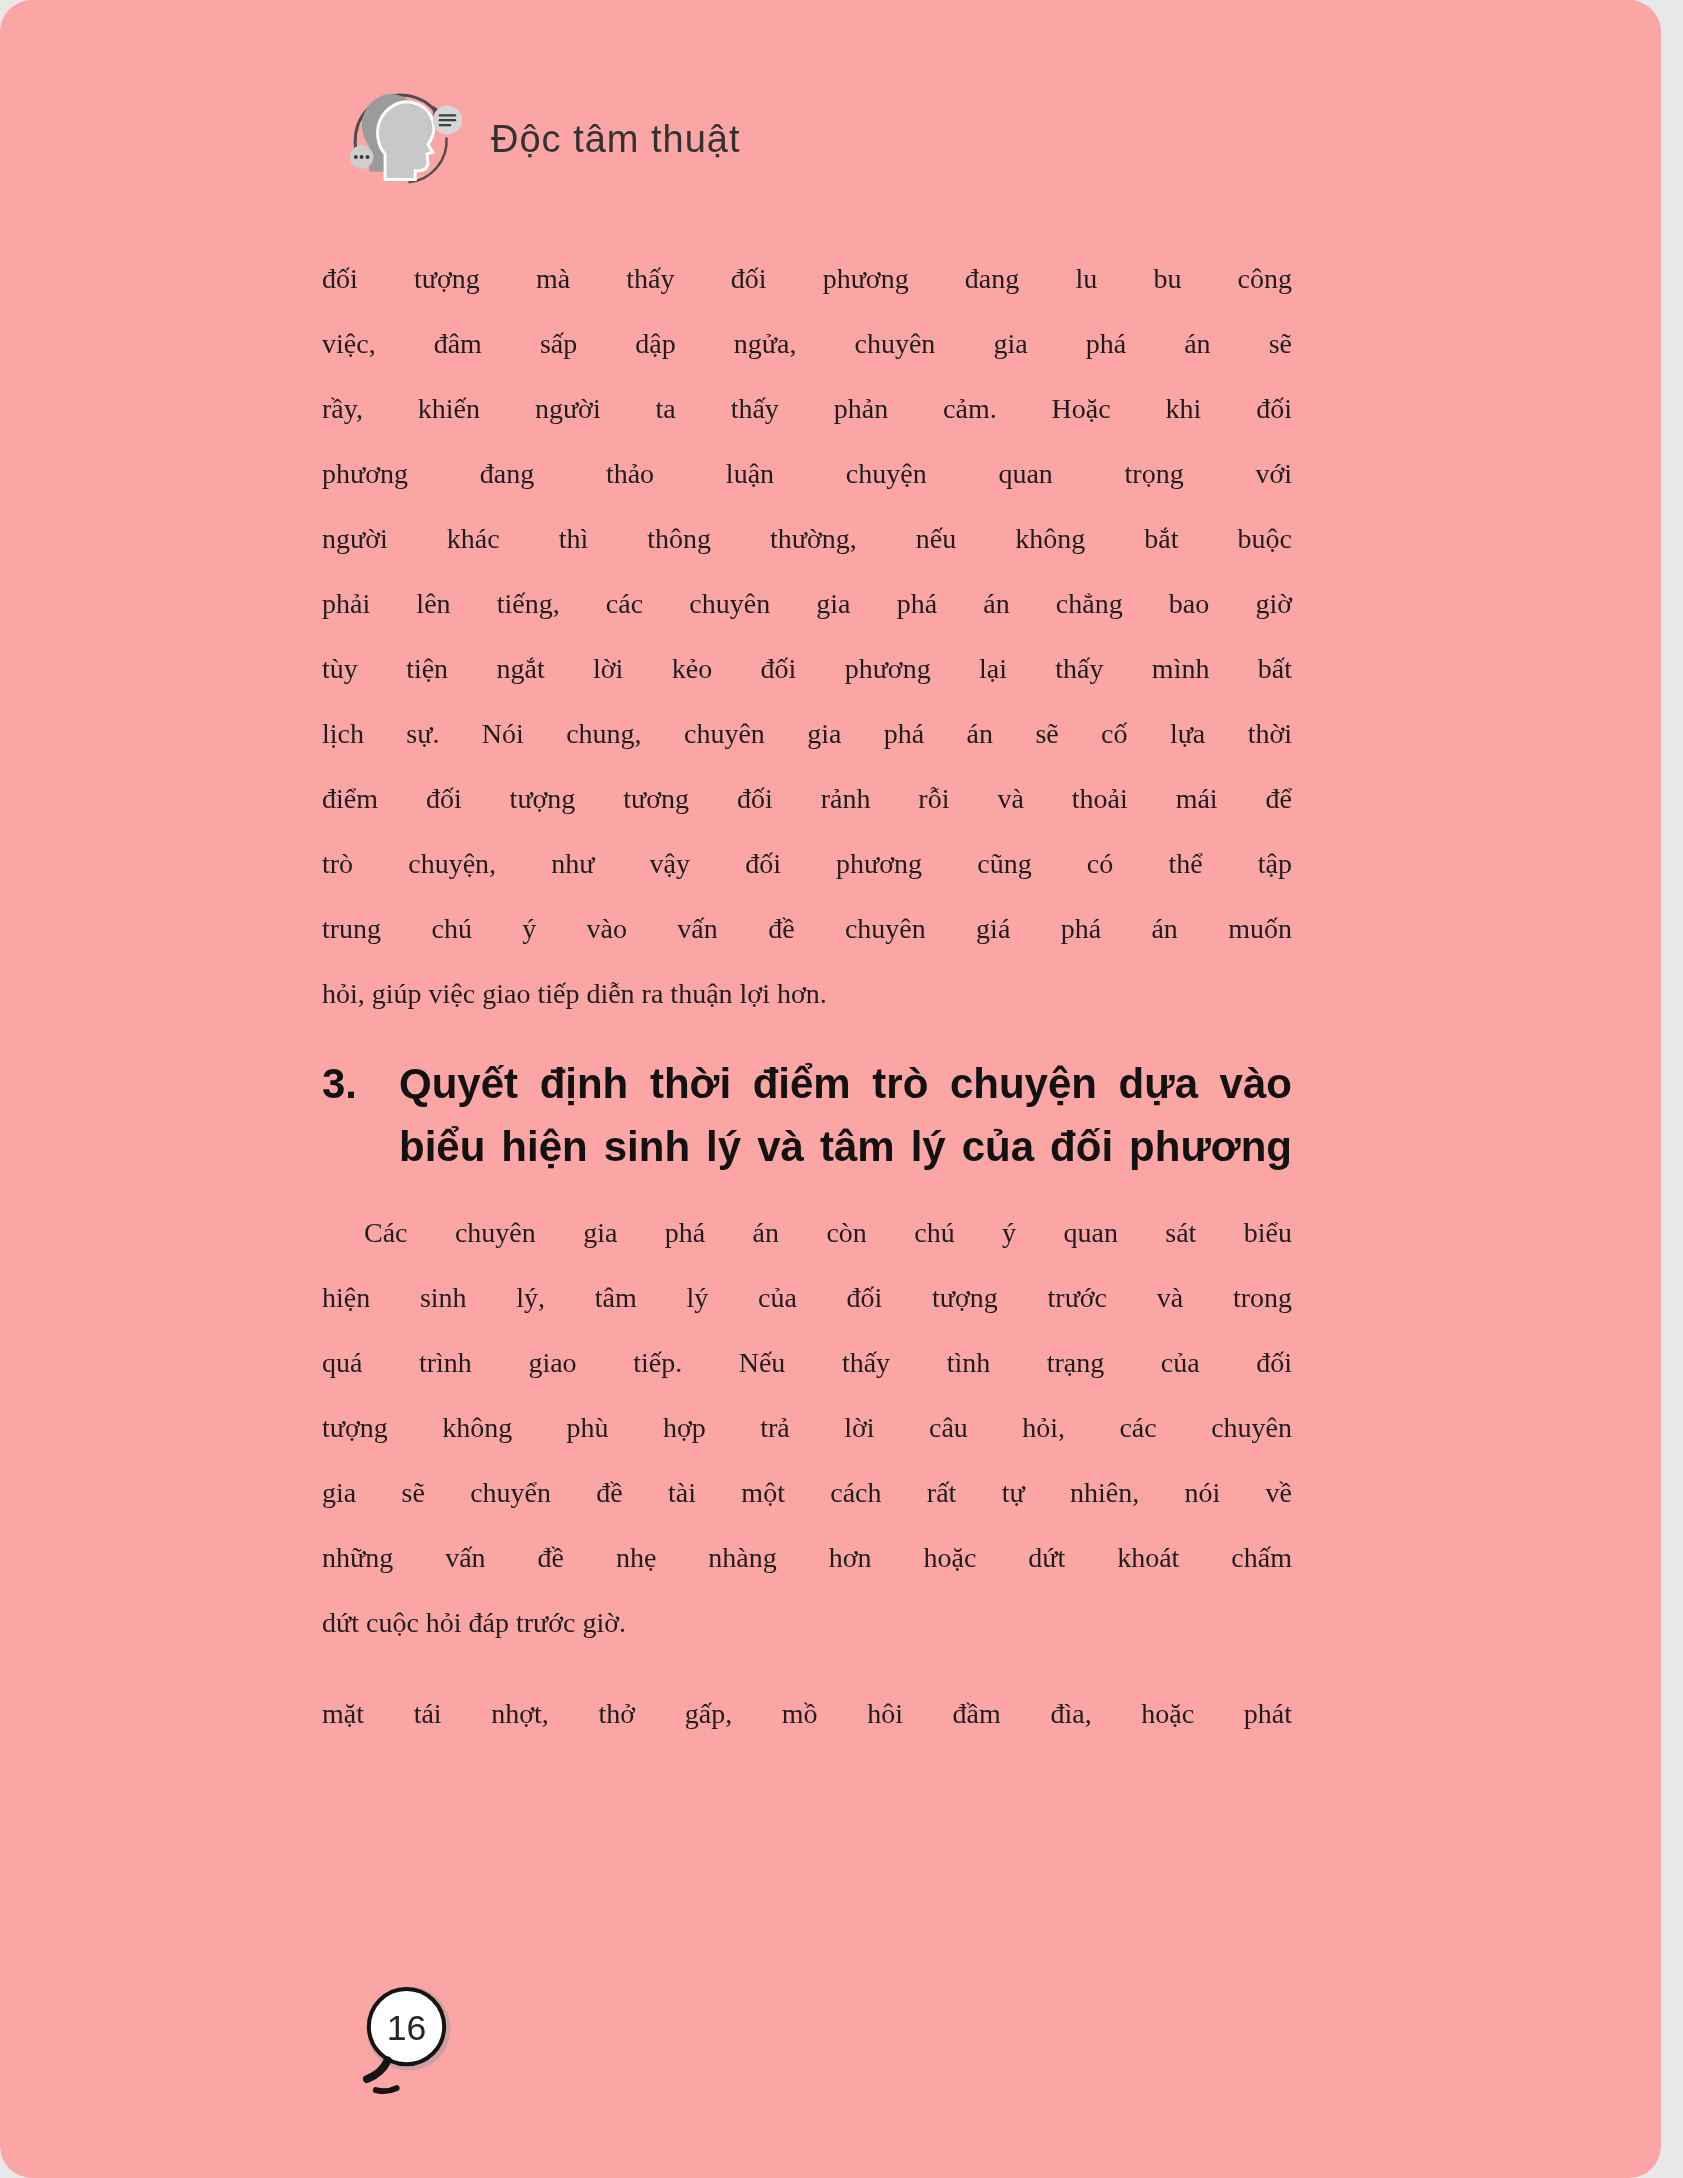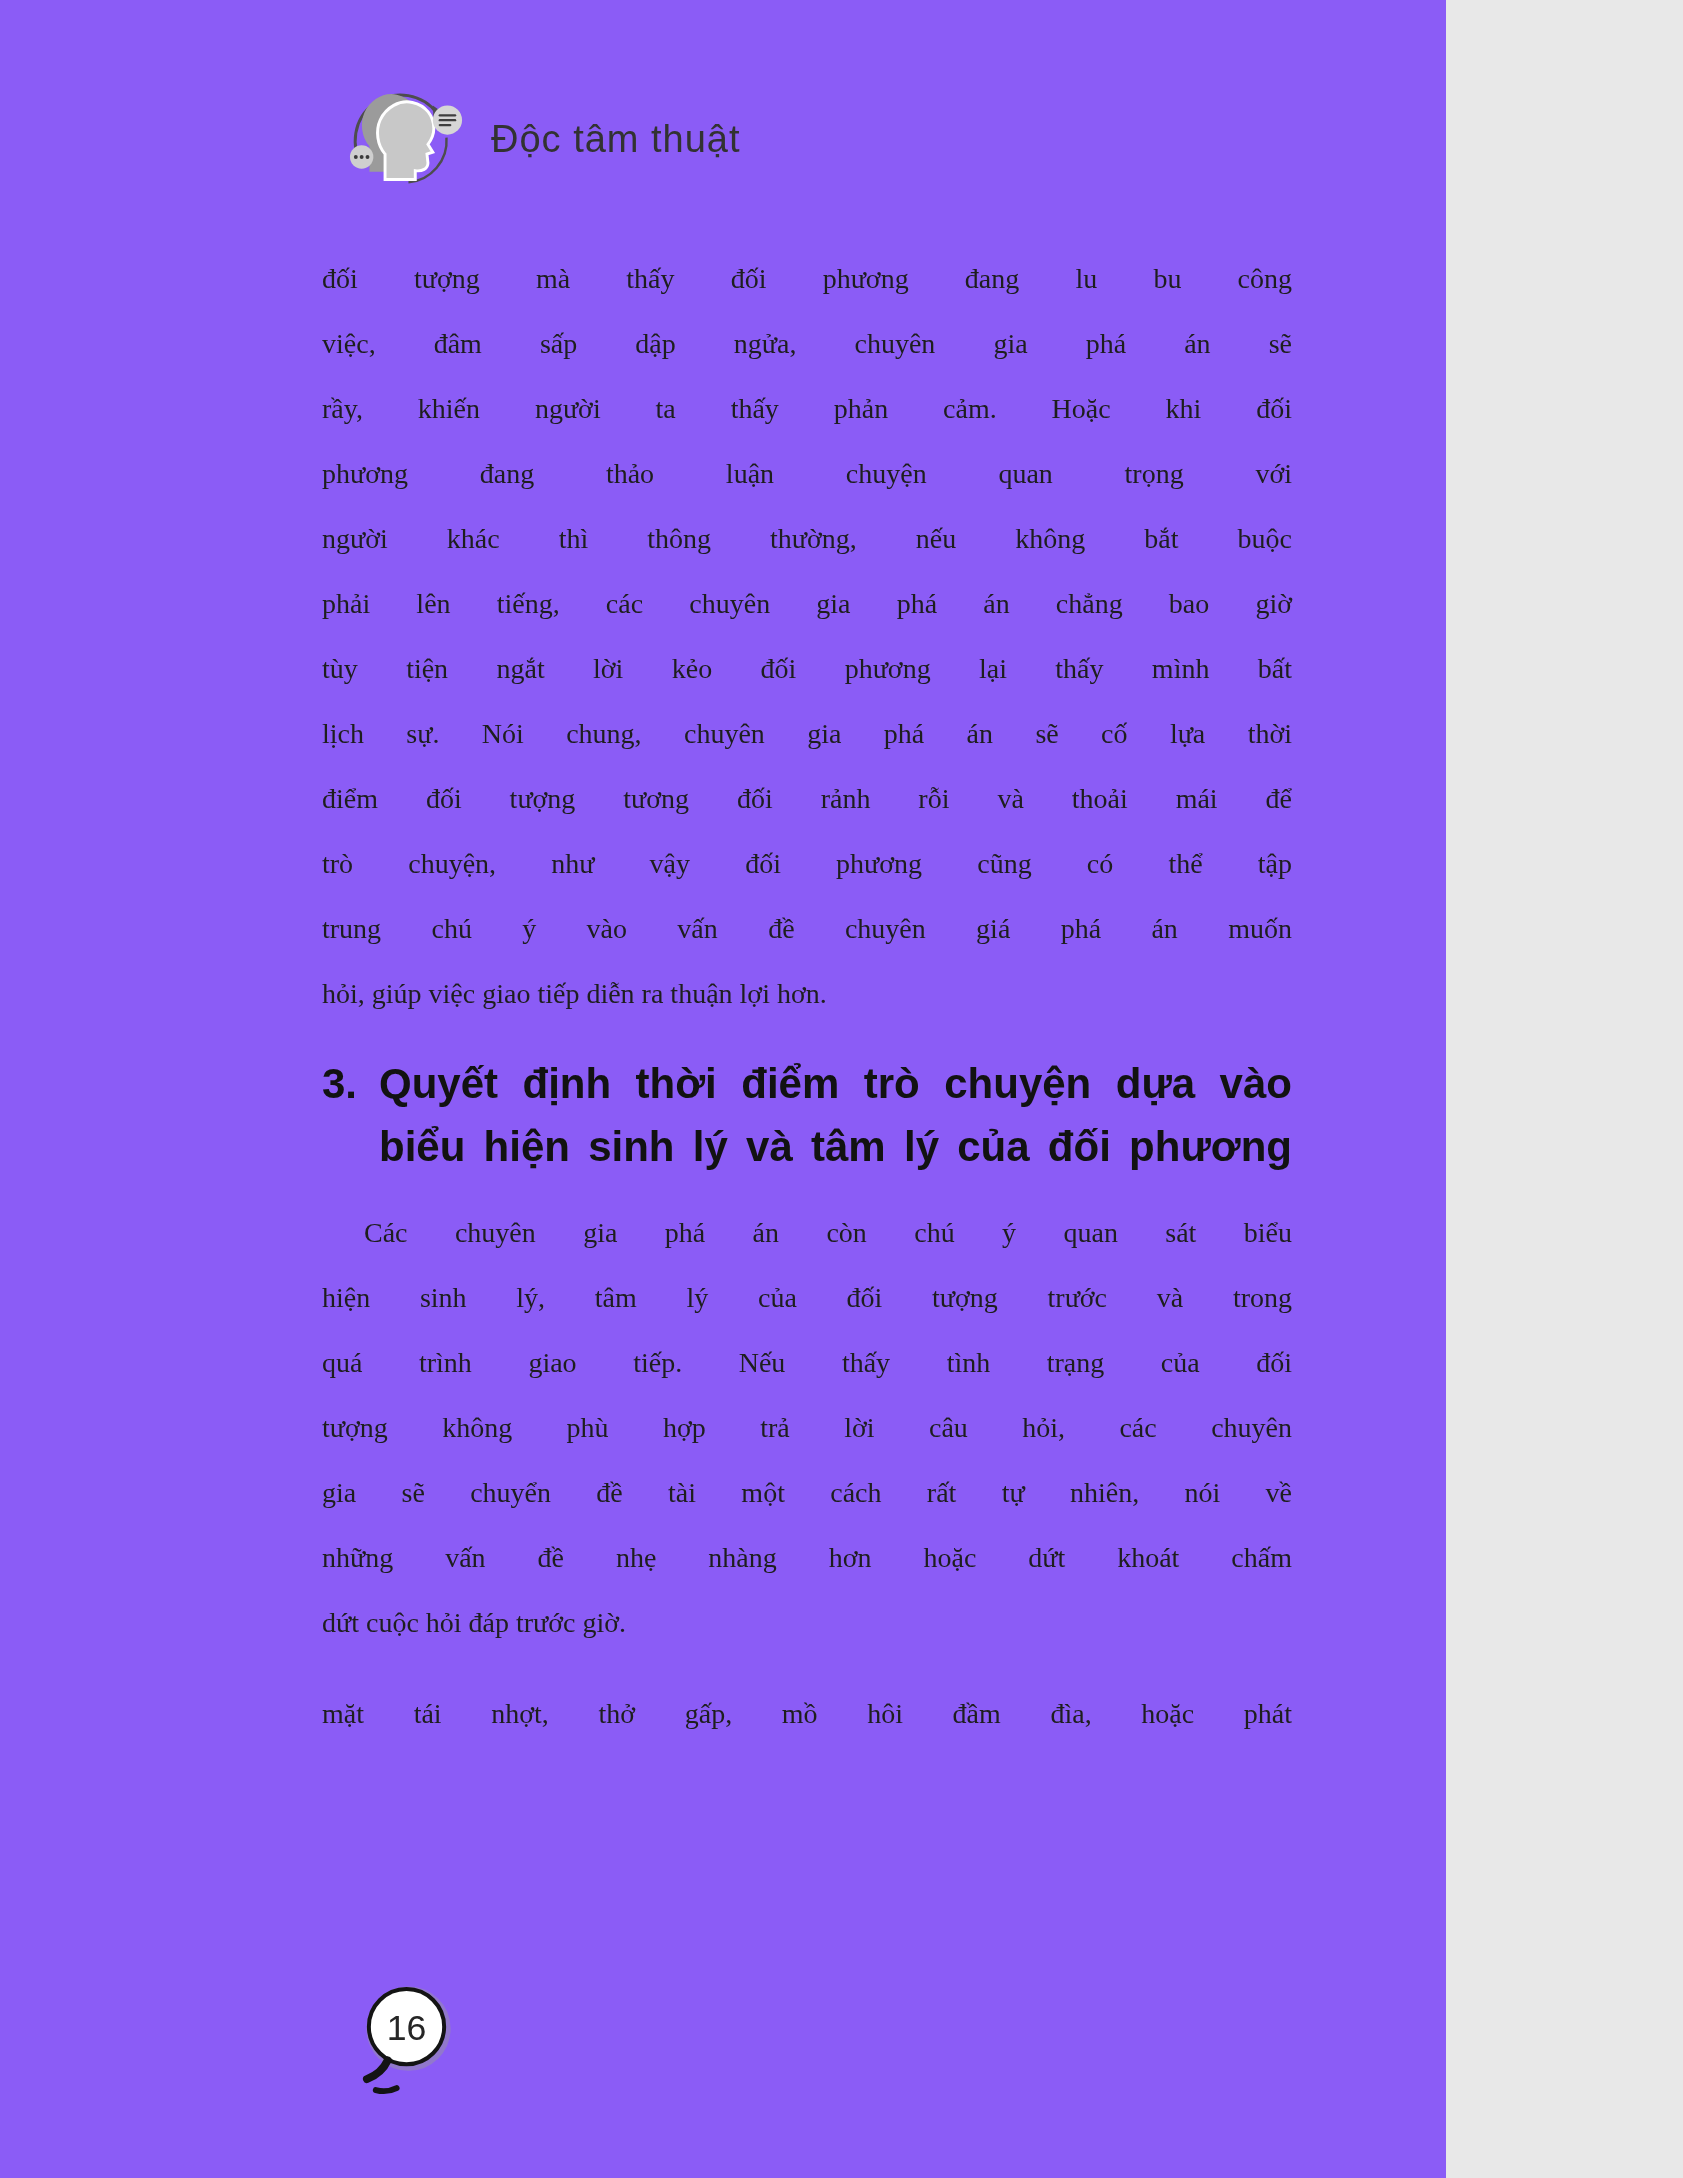--- a/index.html
+++ b/index.html
@@ -1,23 +1,24 @@
 <!DOCTYPE html>
 <html><head>
 <meta charset="utf-8">
 <style>
   html,body { margin:0; padding:0; background:#e8e8e8; }
   .page {
     position: relative;
-    width: 1446px;
+    width: 1661px;
     height: 2178px;
-    background: #8b5cf6;
+    background: #fca5a5;
     font-family: "Liberation Serif", "DejaVu Serif", serif;
     color: #1e1e1e;
     overflow: hidden;
+    border-radius: 32px;
   }
   .header {
     position: absolute;
     left: 348px;
     top: 77px;
     display: flex;
     align-items: center;
     gap: 26px;
   }
   .logo { width: 117px; height: 125px; flex: 0 0 auto; }
@@ -51,21 +52,21 @@
     font-weight: 700;
     font-size: 42px;
     line-height: 63px;
     color: #121212;
   }
   .heading .h-num {
     position: absolute;
     left: 0;
     top: 0;
   }
-  .heading .line { white-space: nowrap; }
+  .heading .line { white-space: nowrap; margin-left: 20px; }
   .page-bubble {
     position: absolute;
     left: 356px;
     top: 1982px;
     width: 103px;
     height: 117px;
   }
   .page-bubble text {
     font-family: "Liberation Sans", "DejaVu Sans", sans-serif;
     font-size: 36px;

